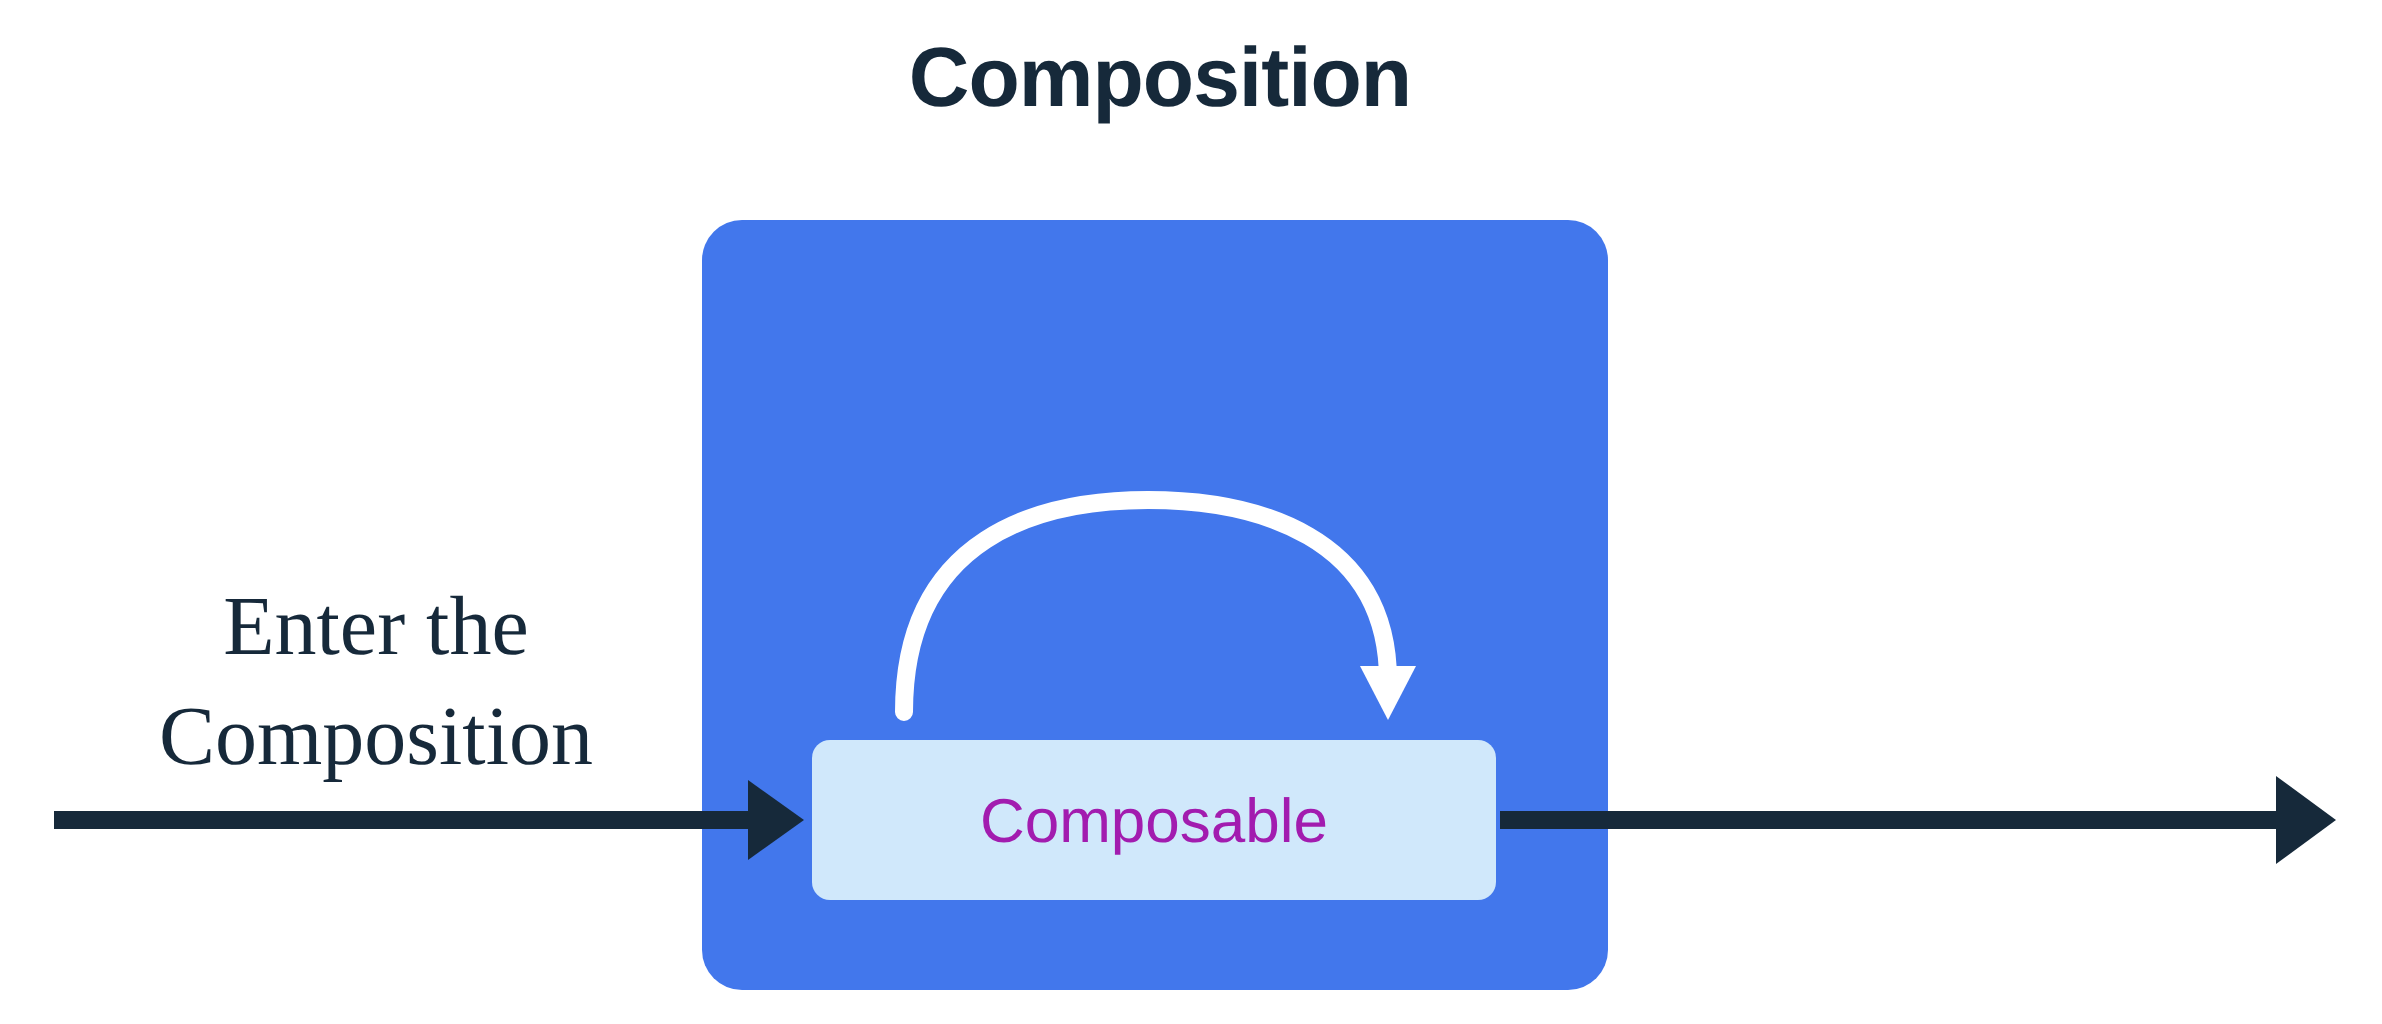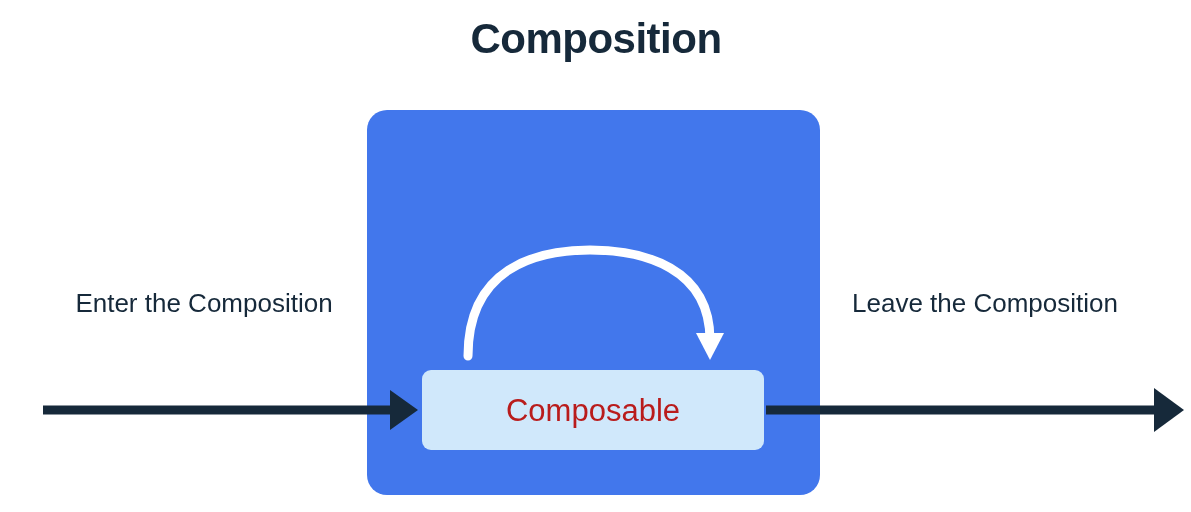--- a/index.html
+++ b/index.html
@@ -11,21 +11,21 @@
     width: 1191px;
     height: 512px;
     position: relative;
     overflow: hidden;
     font-family: "Liberation Sans", sans-serif;
     -webkit-font-smoothing: antialiased;
   }
 
   #diagram-root {
     position: absolute;
-    left: 16px;
+    left: 0;
     top: 0;
     width: 1173px;
     height: 512px;
   }
 
   
   .title {
     position: absolute;
     left: 0;
     top: 18px;
@@ -74,32 +74,33 @@
   .composable-label {
     position: absolute;
     left: 0;
     top: 0;
     width: 100%;
     height: 100%;
     display: flex;
     align-items: center;
     justify-content: center;
     font-size: 31px;
-    color: #b91c1c;
+    color: #a21caf;
     line-height: 1;
     text-align: right;
   }
 
   
   .side-label {
     position: absolute;
     text-align: center;
-    font-size: 26px;
+    font-size: 42px;
     color: #16293a;
     line-height: 1.3;
+    font-family: Liberation Serif, serif;
   }
   .enter-label {
     left: 45px;
     top: 287px;
     width: 286px;
   }
   .leave-label {
     left: 826px;
     top: 287px;
     width: 286px;
@@ -124,21 +125,20 @@
 
   <div class="composition-box"></div>
 
 
   <div class="composable-box">
     <div class="composable-label">Composable</div>
   </div>
 
   <div class="side-label enter-label">Enter the Composition</div>
 
-  <div class="side-label leave-label">Leave the Composition</div>
 
   <svg class="arrow-layer" viewBox="0 0 1191 512" width="1191" height="512">
 
     <g>
       <line x1="27" y1="410" x2="375" y2="410" stroke="#16293a" stroke-width="9" stroke-linecap="butt"></line>
       <polygon points="374,390 402,410 374,430" fill="#16293a"></polygon>
     </g>
 
     <g>
       <line x1="750" y1="410" x2="1140" y2="410" stroke="#16293a" stroke-width="9" stroke-linecap="butt"></line>

